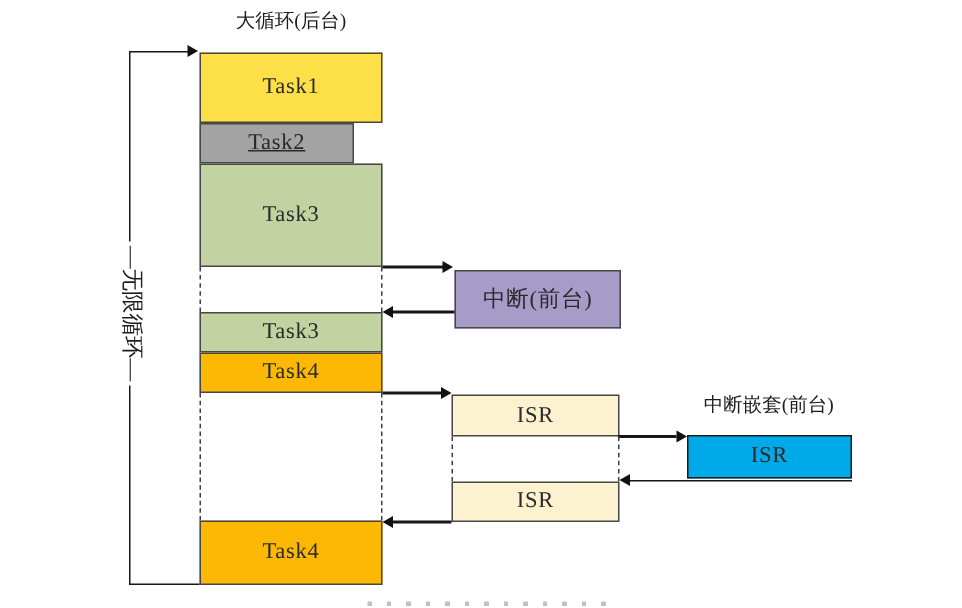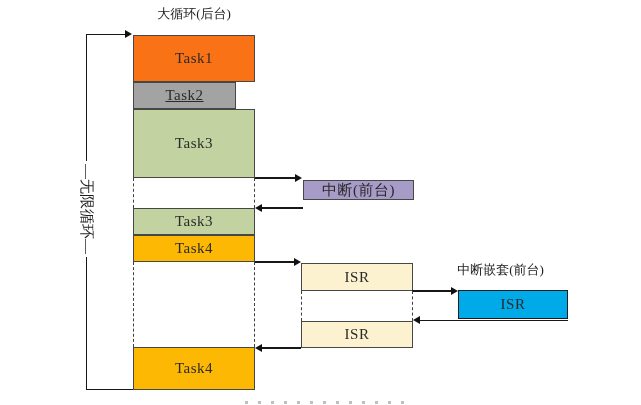--- a/index.html
+++ b/index.html
@@ -44,59 +44,59 @@
 <div class="stage">
 
   <div class="label" style="left:104px;top:5px;width:180px;">大循环(后台)</div>
 
   <div class="vline" style="left:86px;top:34px;height:356px;"></div>
   <div class="hline" style="left:86px;top:33.5px;width:40px;"></div>
   <div class="arr-r" style="left:125px;top:30px;"></div>
   <div class="hline" style="left:86px;top:388.5px;width:48px;"></div>
   <div class="loop-label">—无限循环—</div>
 
-  <div class="box" style="left: 133px; top: 35px; width: 122px; height: 47px; background: #f97316;">
+  <div class="box" style="left: 133px; top: 35px; width: 122px; height: 47px; background: #fde047;">
     <span>Task1</span>
   </div>
   <div class="box" style="left: 133px; top: 82px; width: 103px; height: 27px; background: #a3a3a3; text-decoration: underline;">
     <span>Task2</span>
   </div>
   <div class="box" style="left: 133px; top: 109px; width: 122px; height: 69px; background: rgb(194, 210, 160);">
     <span>Task3</span>
   </div>
   <div class="gapbox" style="left:133px;top:178px;width:122px;height:30px;"></div>
   <div class="box" style="left: 133px; top: 208px; width: 122px; height: 27px; background: rgb(194, 210, 160);">
     <span>Task3</span>
   </div>
   <div class="box" style="left: 133px; top: 235px; width: 122px; height: 27px; background: rgb(253, 184, 4);">
     <span>Task4</span>
   </div>
   <div class="gapbox" style="left:133px;top:262px;width:122px;height:85px;"></div>
   <div class="box" style="left: 133px; top: 347px; width: 122px; height: 43px; background: rgb(253, 184, 4);">
     <span>Task4</span>
   </div>
 
-  <div class="box" style="left: 303px; top: 180px; width: 111px; height: 20px; background: rgb(167, 155, 200);">
+  <div class="box" style="left: 303px; top: 180px; width: 111px; height: 39px; background: rgb(167, 155, 200);">
     <span>中断(前台)</span>
   </div>
 
   <div class="hline" style="left:255px;top:177.3px;width:41px;"></div>
   <div class="arr-r" style="left:295px;top:174px;"></div>
 
   <div class="hline" style="left:261px;top:207.3px;width:42px;"></div>
   <div class="arr-l" style="left:255px;top:204px;"></div>
 
   <div class="box" style="left: 301px; top: 263px; width: 112px; height: 28px; background: rgb(252, 242, 208);">
     <span>ISR</span>
   </div>
 
   <div class="hline" style="left:255px;top:261.3px;width:40px;"></div>
   <div class="arr-r" style="left:294px;top:258px;"></div>
 
-  <div class="label" style="left:428px;top:261px;width:145px;">中断嵌套(前台)</div>
+  <div class="label" style="left:440px;top:261px;width:145px;">中断嵌套(前台)</div>
   <div class="box" style="left: 458px; top: 290px; width: 110px; height: 29px; border-color: rgb(28, 28, 28); background: rgb(0, 169, 232);">
     <span>ISR</span>
   </div>
 
   <div class="hline" style="left:412px;top:290.3px;width:39px;"></div>
   <div class="arr-r" style="left:451px;top:287px;"></div>
 
   <div class="hline" style="left:420px;top:319.5px;width:148px;"></div>
   <div class="arr-l" style="left:413px;top:316px;"></div>
 

